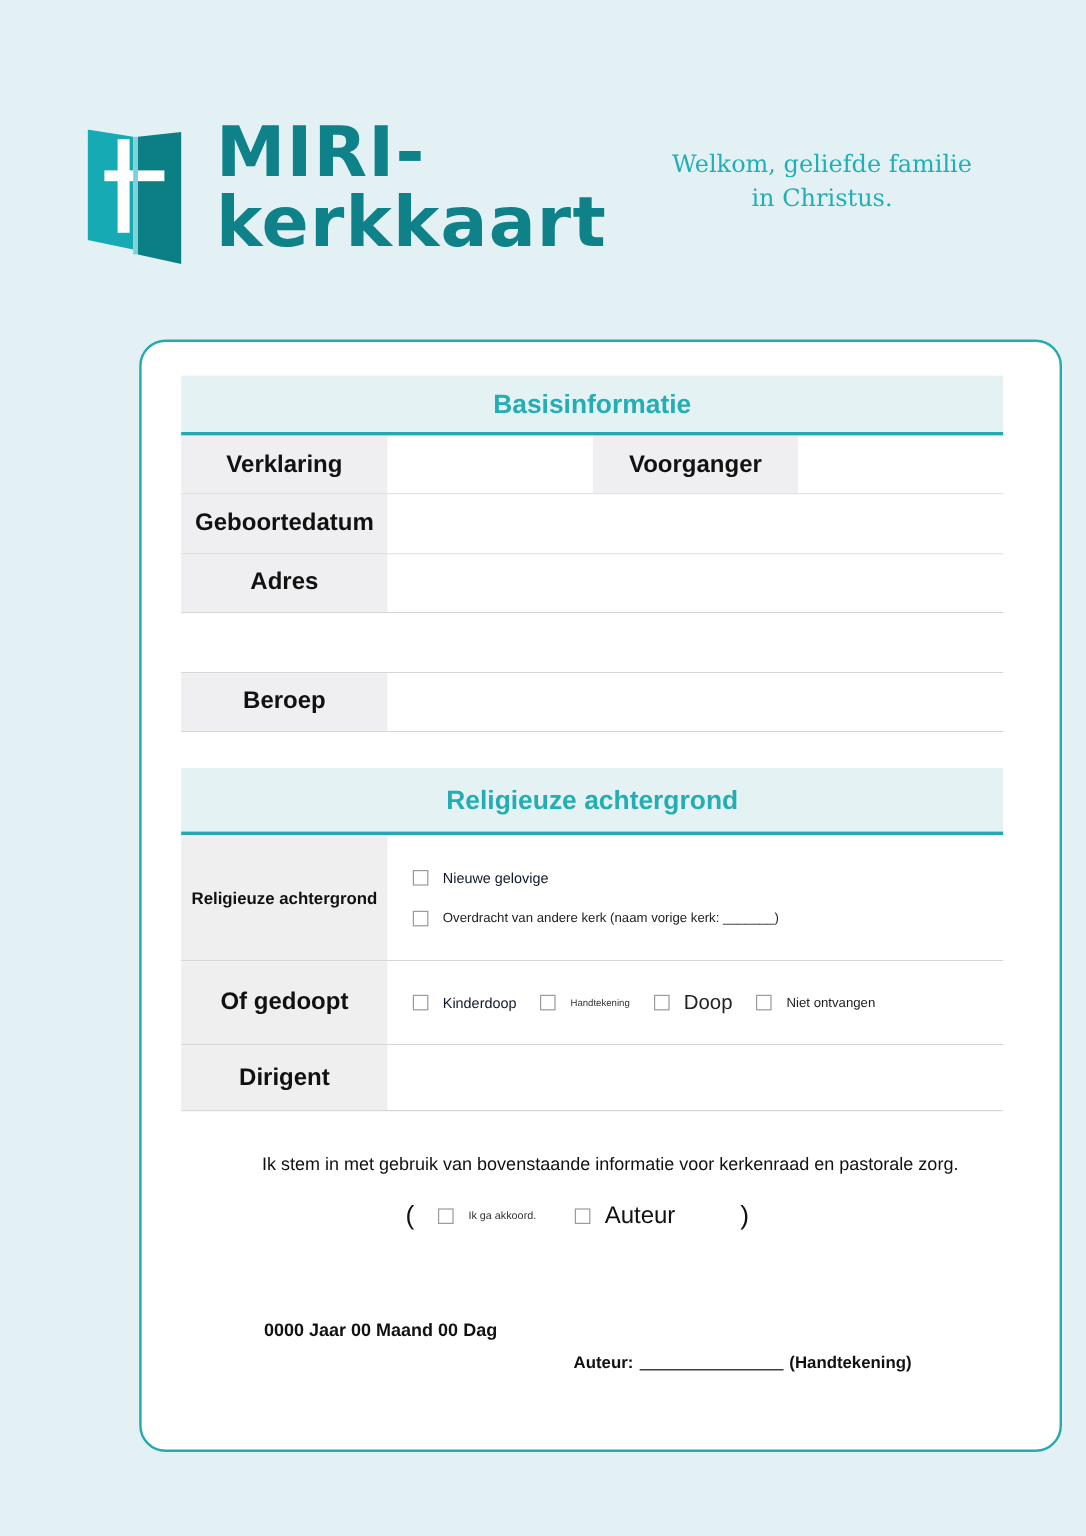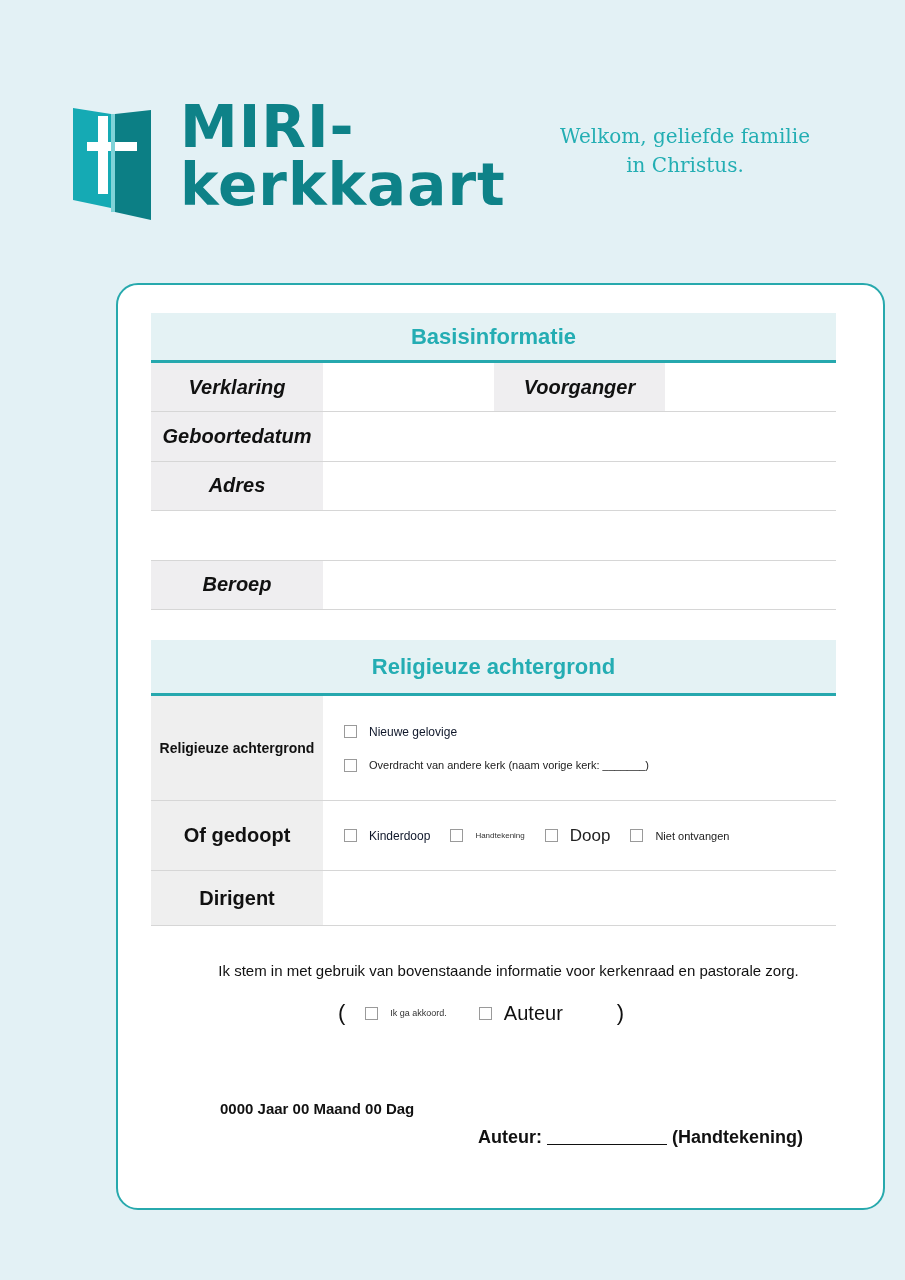--- a/index.html
+++ b/index.html
@@ -48,21 +48,21 @@
     line-height: 48px;
   }
   .row { display: flex; border-bottom: 1px solid #d6d6d6; }
   .label-cell {
     width: 172px; background: #efeef0;
     display: flex; align-items: center; justify-content: center;
     font-weight: bold; font-size: 20px; color: #111;
     text-align: center;
   }
   .value-cell { flex: 1; background: #fff; }
-  .row.basic { height: 49.4px; font-style: italic; }
+  .row.basic { height: 49.4px; }
   .split-value { width: 171px; background: #fff; }
   .mid-label { width: 171px; }
   .rel-label { background: #efefef; }
   .checkbox {
     display: inline-block; width: 13px; height: 13px;
     border: 1px solid #9a9a9a; background: #fff;
     vertical-align: middle;
   }
   .opt { display: flex; align-items: center; }
   .opt .checkbox { margin-right: 12px; }
@@ -82,21 +82,21 @@
     position: absolute; left: 220px; top: 713px; width: 320px; height: 30px;
     display: flex; align-items: center; font-size: 20px;
   }
   .paren { font-size: 22px; color: #111; }
   .footer-date {
     position: absolute; left: 102px; top: 815px;
     font-weight: bold; font-size: 15px; color: #111;
   }
   .footer-sign {
     position: absolute; left: 360px; top: 842px;
-    font-weight: bold; font-size: 18px; color: #111;
+    font-weight: bold; font-size: 14px; color: #111;
   }
   .sign-line { display: inline-block; width: 120px; border-bottom: 1.5px solid #111; margin: 0 5px; vertical-align: -2px; }
 </style>
 </head>
 <body>
 
 <div class="header">
   <svg class="logo-icon" viewBox="0 0 80 112">
     <polygon points="0,0 38,6 38,100 0,92" fill="#15aab4"></polygon>
     <polygon points="42,6 78,2 78,112 42,104" fill="#0c7f85"></polygon>

